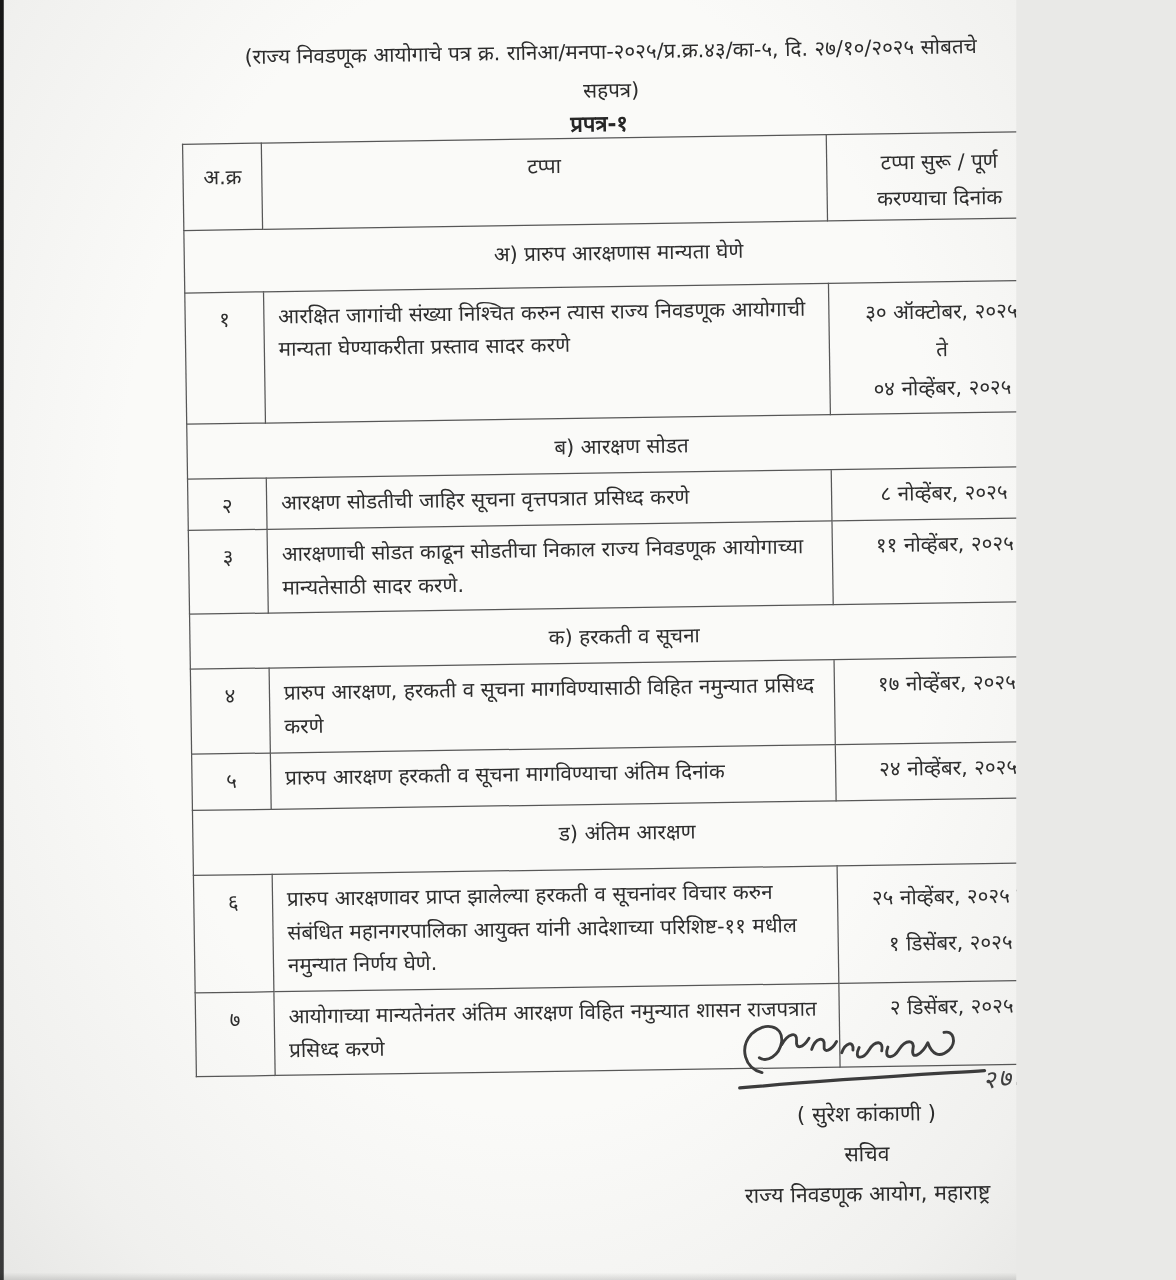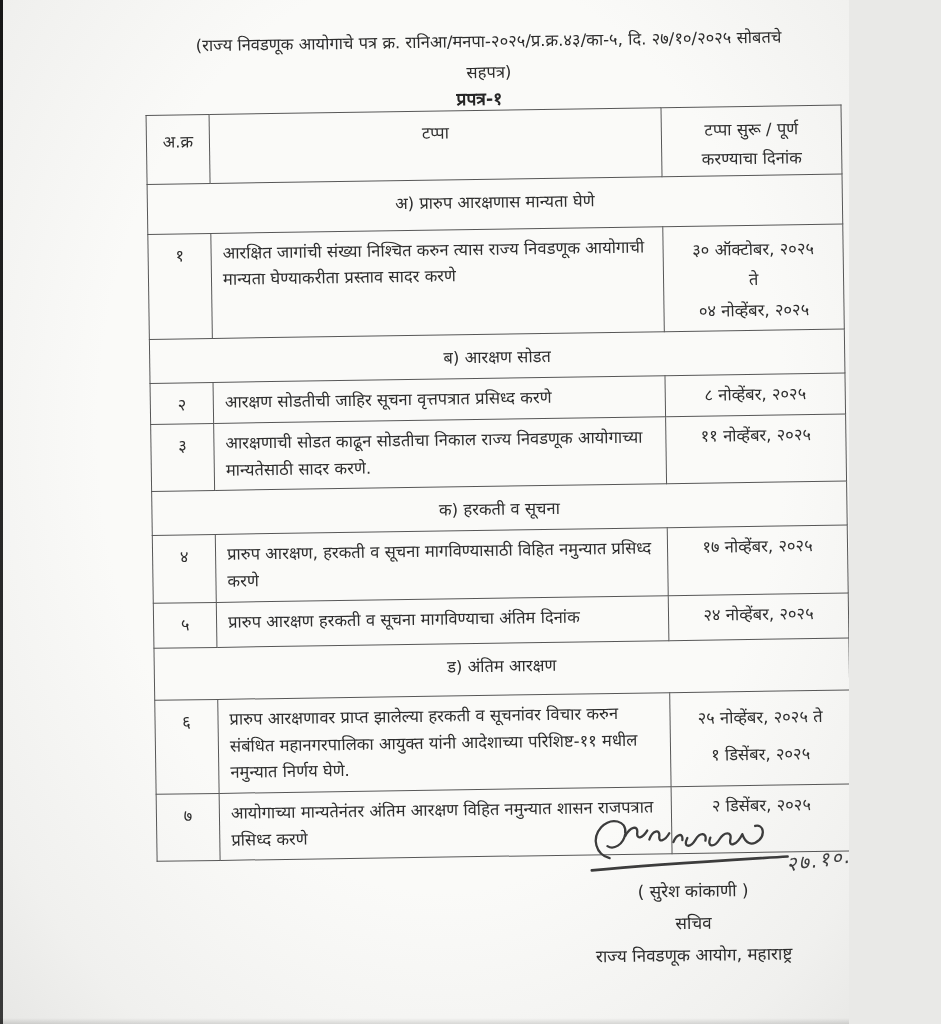--- a/index.html
+++ b/index.html
@@ -5,21 +5,20 @@
   html,body{margin:0;padding:0;}
   body{
     width:941px;height:1024px;overflow:hidden;
     font-family:"DejaVu Sans","Liberation Sans",sans-serif;
     background:#e9e9e7;
   }
   .page{
     position:relative;width:813px;height:1024px;overflow:hidden;
     background:radial-gradient(ellipse at 52% 42%, #fafaf8 55%, #f0f0ee 85%, #e7e7e5 100%);
     color:#2e2e2e;
-    padding-left:36px;
   }
   .scan-edge-left{
     position:absolute;left:0;top:0;width:3px;height:1024px;
     background:linear-gradient(#161616,#2a2a2a 60%,#3a3a3a);
   }
   .scan-edge-bottom{
     position:absolute;left:0;bottom:0;width:941px;height:6px;
     background:linear-gradient(rgba(0,0,0,0),rgba(0,0,0,0.12));
   }
   .tilt{

